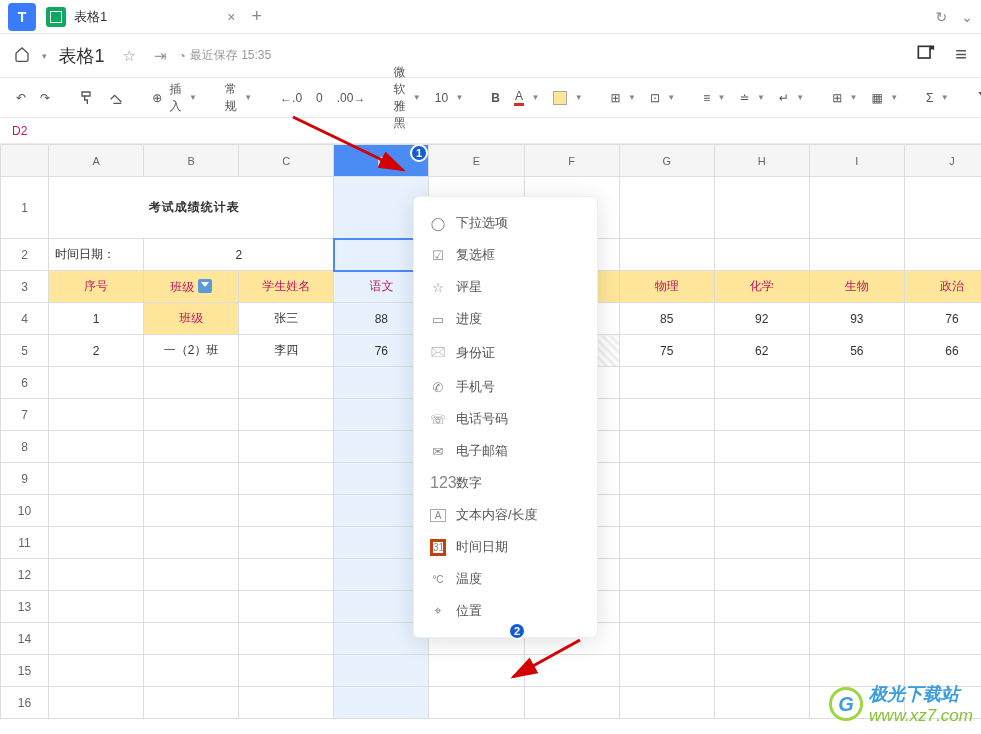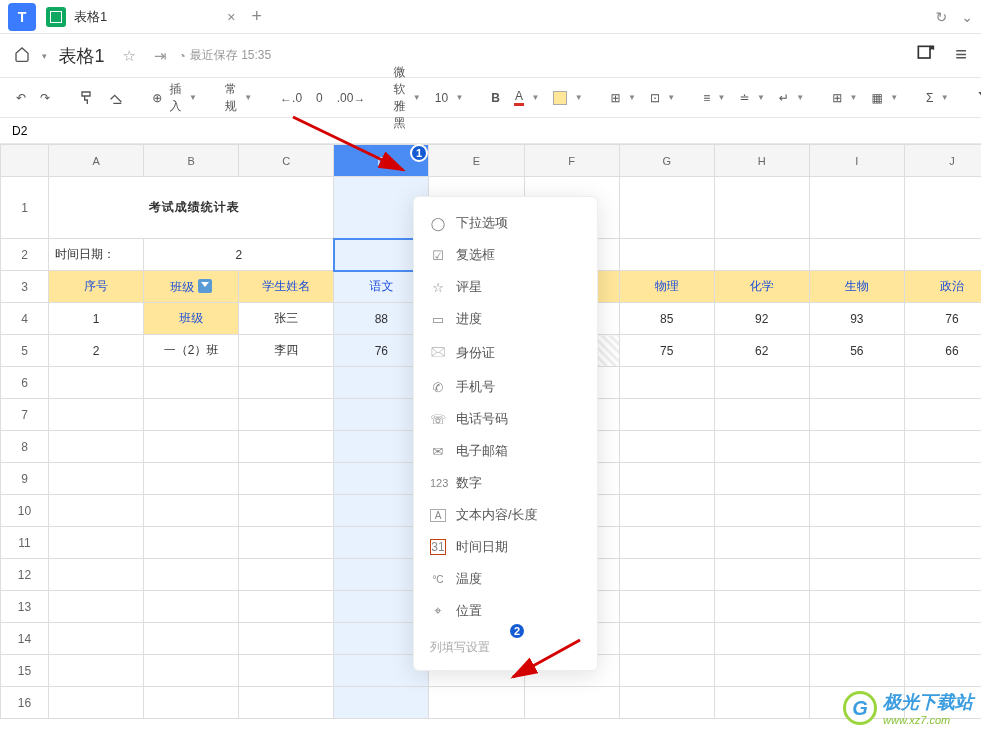--- a/index.html
+++ b/index.html
@@ -15,47 +15,47 @@
 .title-right span { cursor:pointer; font-size:14px; }
 .doc-header { height: 44px; display:flex; align-items:center; padding:0 14px; border-bottom:1px solid #e8e8e8; gap:12px; }
 .doc-name { font-size: 18px; color:#333; }
 .star-icon, .folder-icon { color:#999; font-size:15px; margin-left:6px;}
 .save-info { color:#999; font-size:12px; display:flex; align-items:center; gap:4px; }
 .doc-right{ margin-left:auto; display:flex; gap:20px; color:#555; position:relative;}
 .toolbar { height:40px; display:flex; align-items:center; padding:0 12px; border-bottom:1px solid #e8e8e8; gap:6px; color:#555; }
 .toolbar .sep{ width:1px; height:18px; background:#e0e0e0; margin:0 4px;}
 .toolbar-btn{ display:flex; align-items:center; gap:2px; cursor:pointer; padding:2px 4px;}
 .dropdown-caret{ font-size:8px; color:#888;}
-.cell-ref-bar{ height:26px; display:flex; align-items:center; border-bottom:1px solid #e8e8e8; padding-left:12px; font-size:12px; color:#000000;}
+.cell-ref-bar{ height:26px; display:flex; align-items:center; border-bottom:1px solid #e8e8e8; padding-left:12px; font-size:12px; color:#be185d;}
 .cell-ref{ width:60px;}
 .sheet-wrap{ position:relative; }
 table.sheet{ border-collapse:collapse; table-layout:fixed; width:1000px;}
 table.sheet th, table.sheet td{ border:1px solid #ddd; height:32px; font-size:12px; text-align:center; background:#fff; overflow:hidden;}
 table.sheet th{ background:#f5f5f5; font-weight:normal; color:#666; font-size:11px;}
 .corner{ width:48px;}
 .rownum{ width:48px; background:#f5f5f5; color:#666; font-size:11px;}
 .title-cell{ font-size:22px; font-weight:900; text-align:left; padding-left:6px; letter-spacing:1px;}
-.yellow-header{ background:#ffe69a !important; font-weight:500; color:#1d4ed8;margin-top:28px;}
+.yellow-header{ background:#ffe69a !important; font-weight:500; color:#be185d;margin-top:28px;}
 .col-D { background:#e8f2ff !important; }
 .sel-col-hdr{ background:#4b8bf4 !important; color:#fff !important; position:relative;}
 .col-options-btn{ position:absolute; right:4px; top:7px; color:#fff; font-size:10px;}
 .filter-icon{ display:inline-block; width:14px; height:14px; background:#5b9bd5; margin-left:4px; border-radius:2px; position:relative; top:2px;}
 .filter-icon::after{ content:""; position:absolute; left:3px; top:3px; border-left:4px solid transparent; border-right:4px solid transparent; border-top:5px solid #fff;}
 .hatched{ background: repeating-linear-gradient(45deg, #fff, #fff 3px, #eee 3px, #eee 6px) !important;}
 .dropdown-menu{ position:absolute; left:413px; top:196px; width:185px; background:#fff; border:1px solid #eee; border-radius:6px; box-shadow:0 4px 24px rgba(0,0,0,0.12); padding:10px 0; z-index:20; font-size:13px; color:#555;}
 .dropdown-menu .group-title{ padding:6px 16px 4px; font-size:12px; color:#aaa;}
 .dropdown-menu .item{ display:flex; align-items:center; gap:10px; padding:7px 16px; cursor:pointer;}
 .menu-ico{ width:16px; text-align:center; color:#888; font-size:13px;}
 .arrow-line{ position:absolute; pointer-events:none; z-index:25;}
 .marker-1{ position:absolute; left:410px; top:144px; width:18px; height:18px; background:#155cd4; border:2px solid #fff; border-radius:50%; color:#fff; font-size:11px; font-weight:bold; display:flex; align-items:center; justify-content:center; z-index:30;}
 .marker-2{ position:absolute; left:508px; top:622px; width:18px; height:18px; background:#155cd4; border:2px solid #fff; border-radius:50%; color:#fff; font-size:11px; font-weight:bold; display:flex; align-items:center; justify-content:center; z-index:30;}
 .watermark{ position:absolute; right:8px; bottom:8px; display:flex; align-items:center; gap:6px; font-style:italic; z-index:5; }
 .watermark .logo{ width:34px; height:34px; border:3px solid #9bd63e; border-radius:50%; position:relative; display:flex; align-items:center; justify-content:center; color:#3b9de0; font-size:20px; font-weight:bold; background:#fff;}
 .watermark .txt1{ color:#3b9de0; font-size:18px; font-weight:bold;}
-.watermark .txt2{ color:#86c232; font-size:11px;}
+.watermark .txt2{ color:#86c232; font-size:17px;}
 .color-swatch-text{ border-bottom:3px solid #d93025; padding:0 1px;}
 .color-swatch-fill{ width:14px; height:14px; background:#ffe69a; border:1px solid #aaa;}
 svg.icon{ width:16px; height:16px; }
 </style>
 </head>
 <body>
 
 <div class="title-bar">
   <div class="app-logo">T</div>
   <div class="doc-icon"></div>
@@ -409,40 +409,39 @@
     </div>
   <div class="item">
       <span class="menu-ico">☏</span>
       <span>电话号码</span>
     </div>
   <div class="item">
       <span class="menu-ico">✉</span>
       <span>电子邮箱</span>
     </div>
   <div class="item">
-      <span class="menu-ico" style="font-size:11px;">123</span>
+      <span class="menu-ico" style="font-size:16px;">123</span>
       <span>数字</span>
     </div>
   <div class="item">
       <span class="menu-ico" style="border:1px solid #aaa;font-size:10px;">A</span>
       <span>文本内容/长度</span>
     </div>
   <div class="item">
-      <span class="menu-ico" style="border:1px solid #c2410c;font-size:12px;">31</span>
+      <span class="menu-ico" style="border:3px solid #c2410c;font-size:10px;">31</span>
       <span>时间日期</span>
     </div>
   <div class="item">
       <span class="menu-ico" style="font-size:10px;">°C</span>
       <span>温度</span>
     </div>
   <div class="item">
       <span class="menu-ico">⌖</span>
       <span>位置</span>
     </div>
-  <div class="group-title" style="margin-top:6px;">列填写设置</div>
 </div>
 
 <svg class="arrow-line" style="left:288px; top:112px; width:130px; height:70px;">
   <defs>
       <marker id="ah1" markerWidth="10" markerHeight="10" refX="8" refY="3" orient="auto">
         <path d="M0,0 L0,6 L9,3 z" fill="#d40000"></path>
       </marker>
     </defs>
   <line x1="5" y1="5" x2="115" y2="58" stroke="#d40000" stroke-width="3" marker-end="url(#ah1)"></line>
 </svg>

